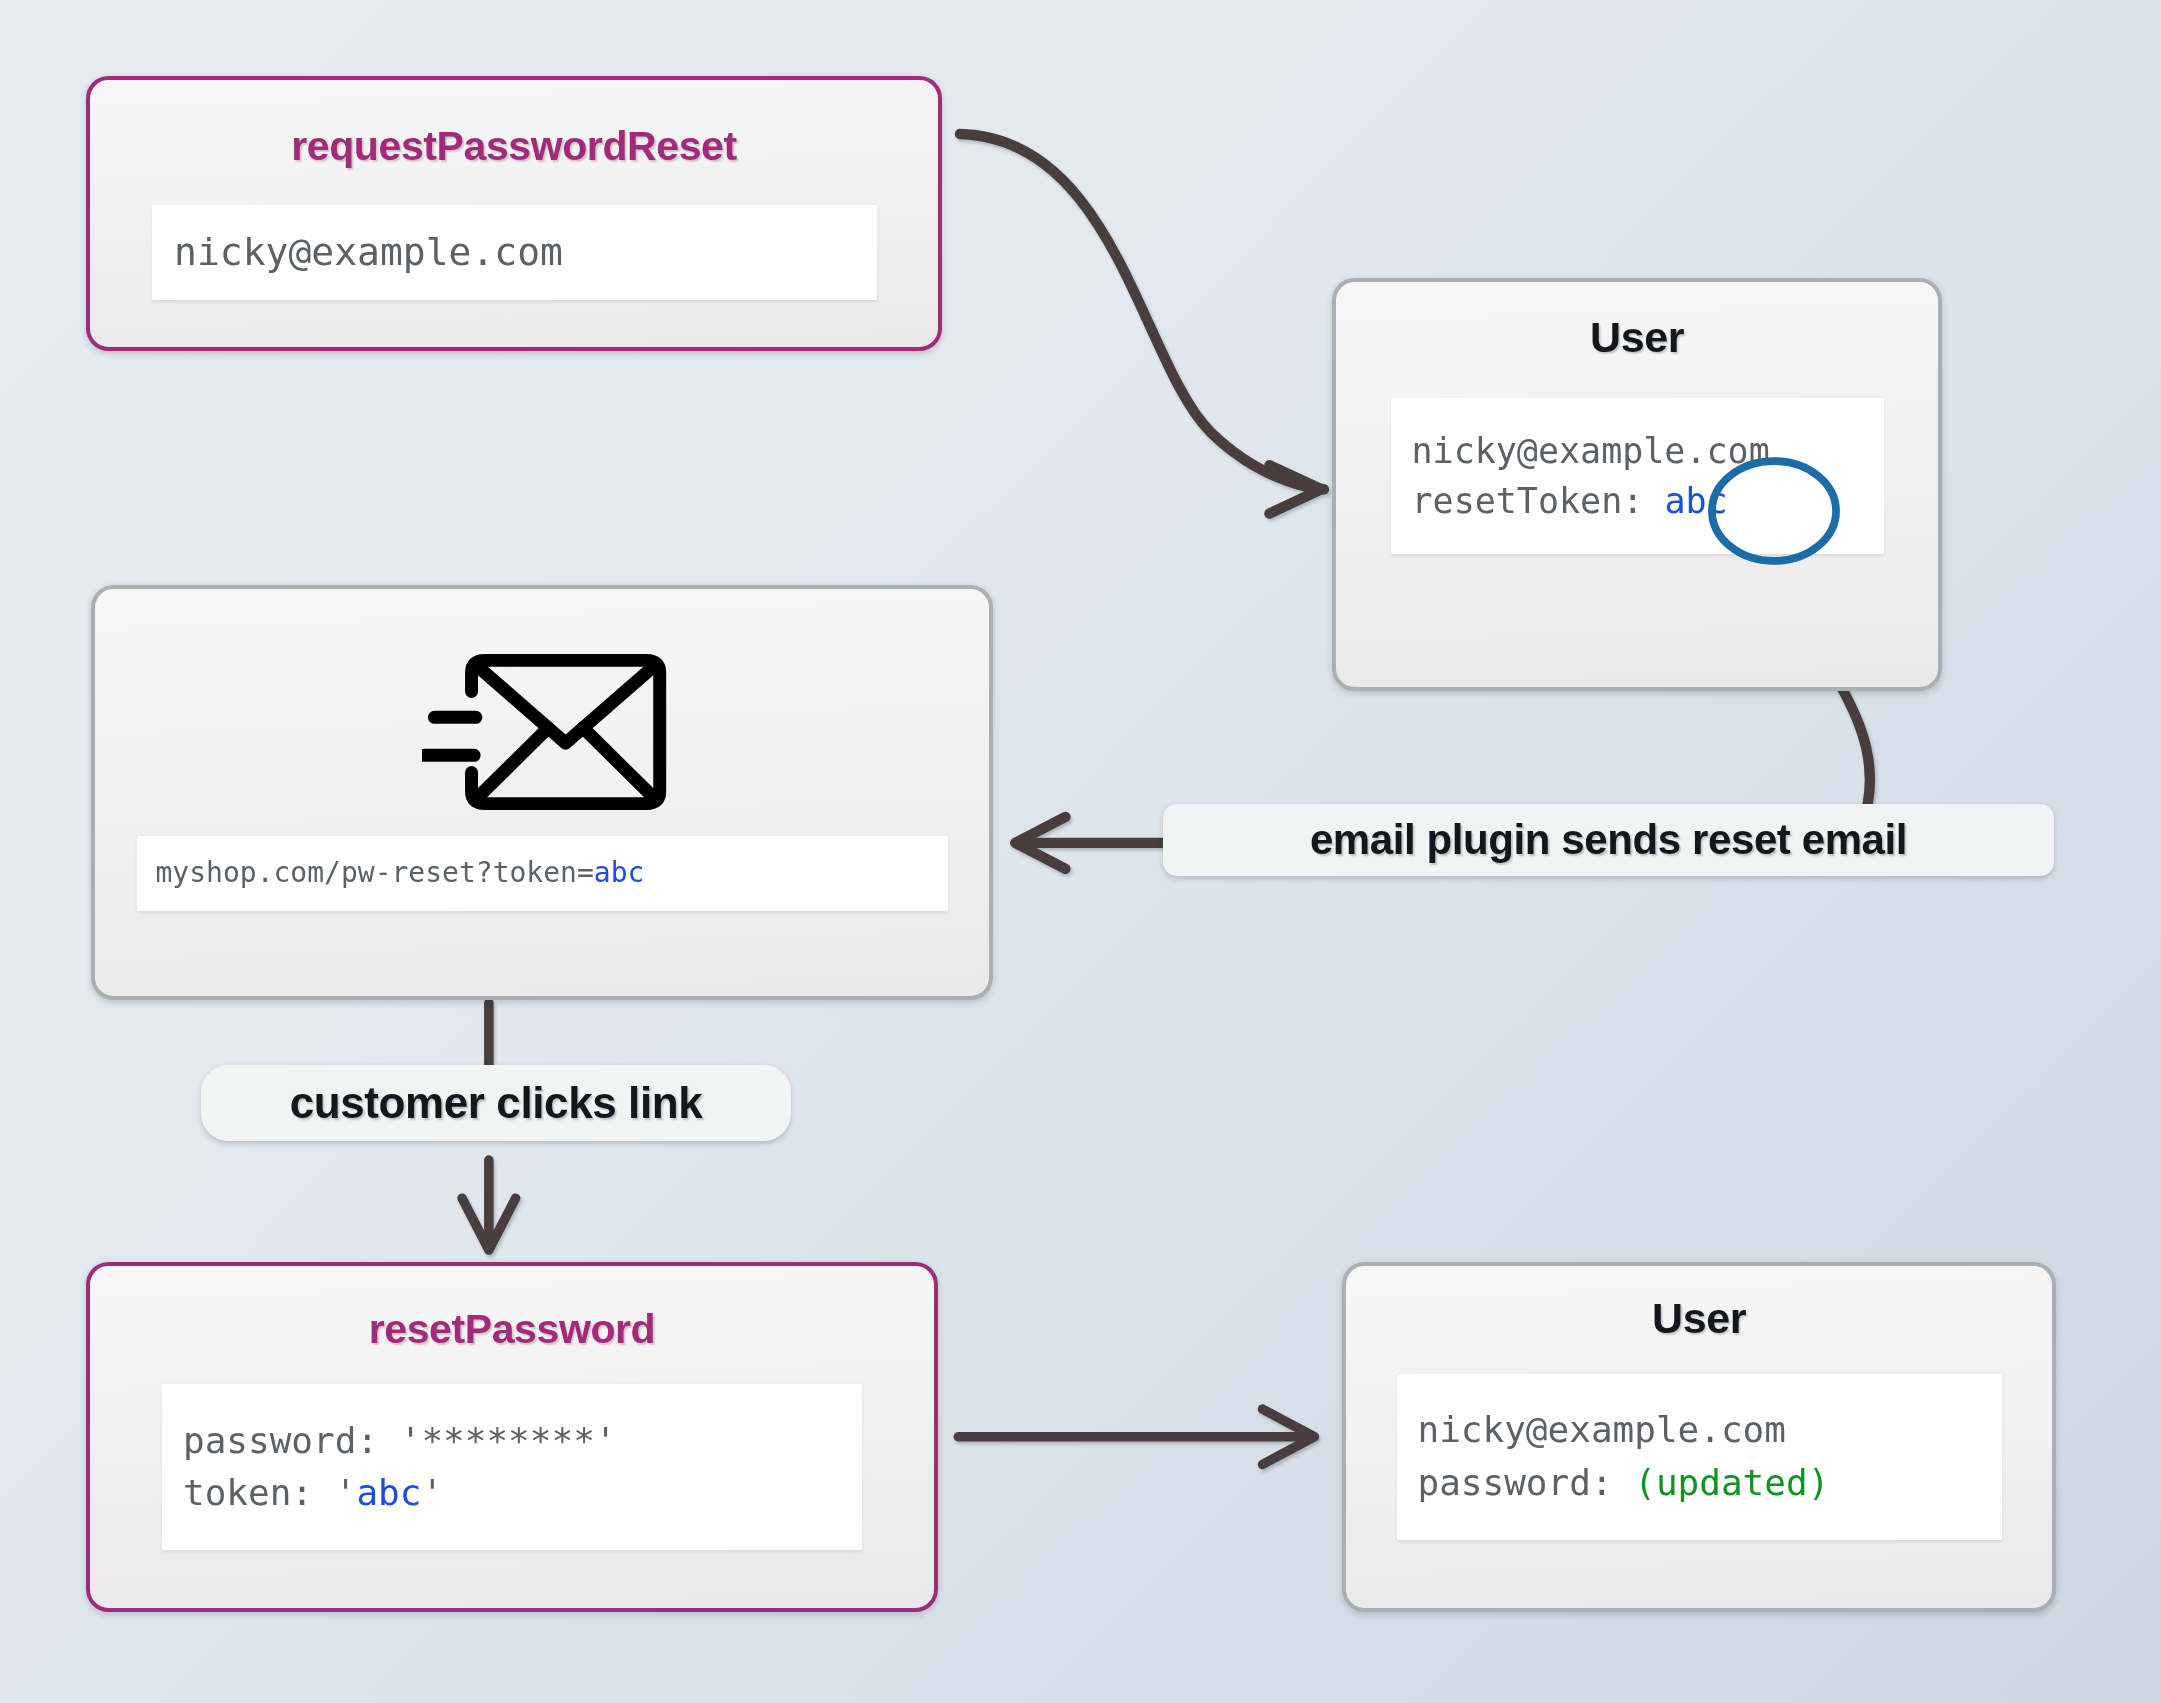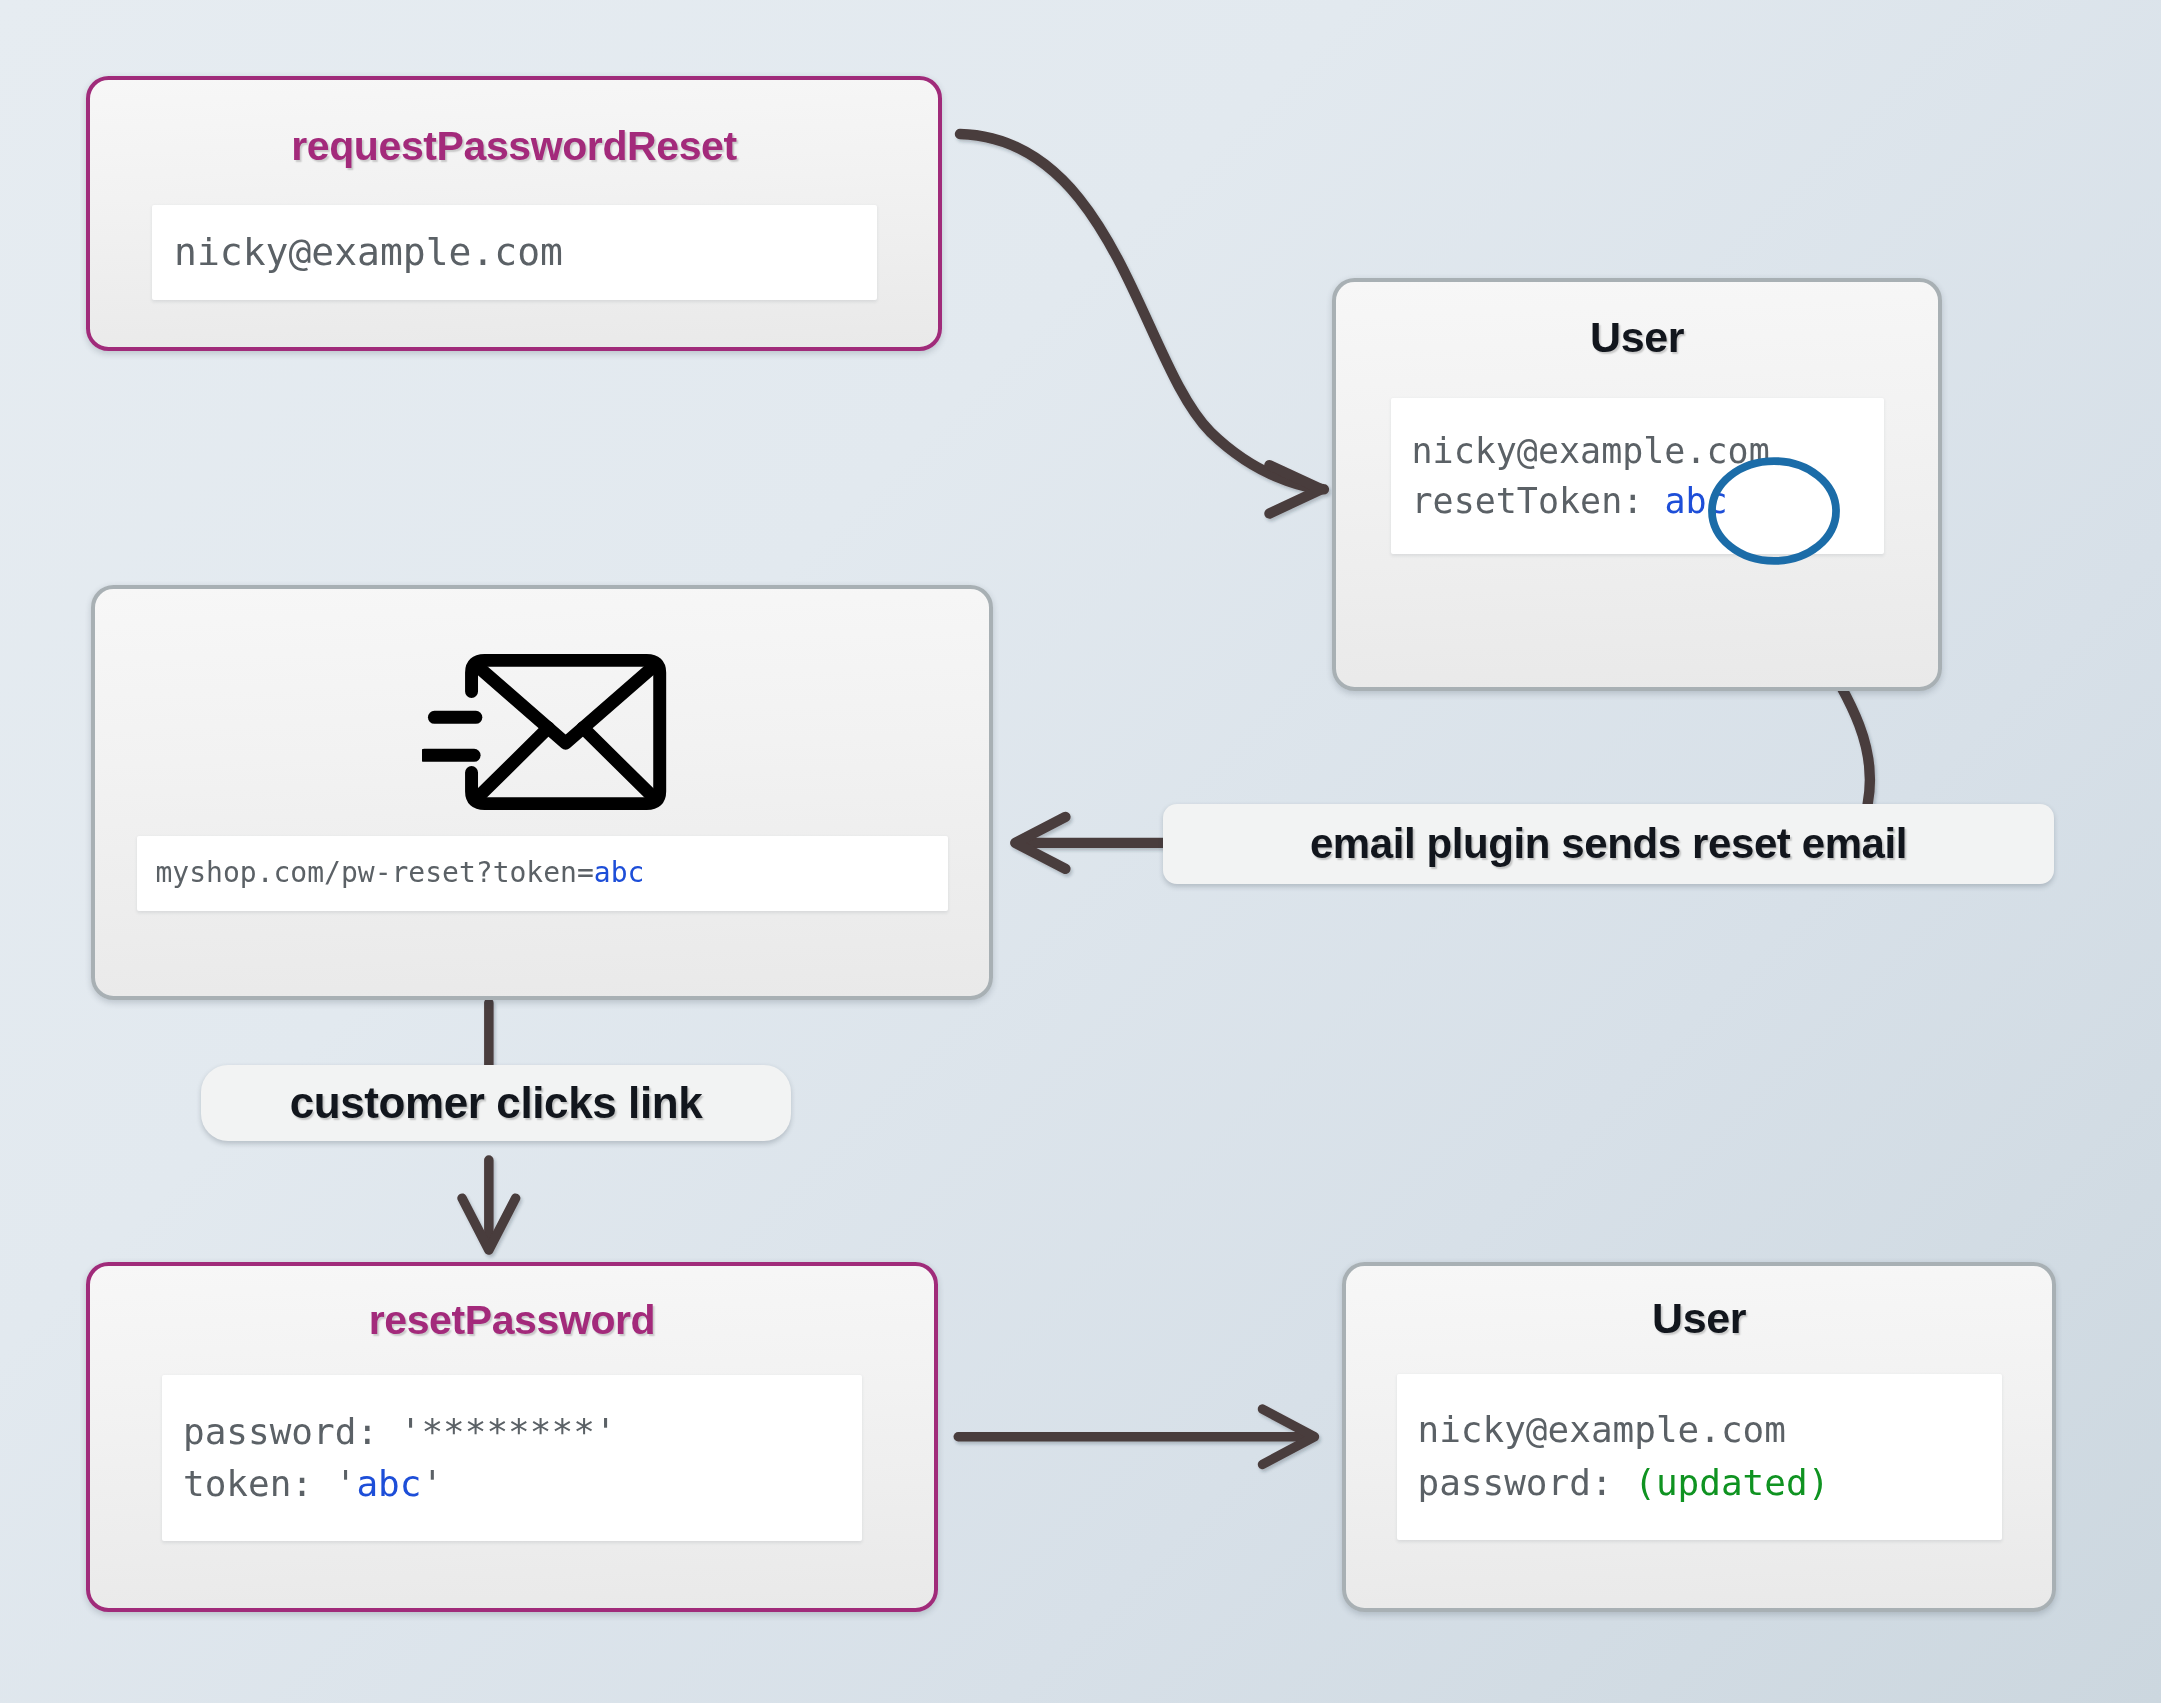--- a/index.html
+++ b/index.html
@@ -155,34 +155,34 @@
 
       <line x1="14" y1="78" x2="62" y2="78" stroke="#000000" stroke-width="15" stroke-linecap="round"></line>
       <line x1="2" y1="122" x2="60" y2="122" stroke="#000000" stroke-width="15" stroke-linecap="round"></line>
     </svg>
 
     <div class="field" style="width:811px; height:75px; margin-top:247px; padding:0 19px; font-size:28px;">
       <div class="row"><span>myshop.com/pw-reset?token=</span><span class="tok-blue">abc</span></div>
     </div>
   </div>
 
-  <div class="node accent" style="left:86px; top:1262px; width:852px; height:350px; padding-top:19px;">
+  <div class="node accent" style="left:86px; top:1262px; width:852px; height:350px; padding-top:28px;">
     <div class="node-title accent" style="font-size:41px; margin-top:12px;">resetPassword</div>
     <div class="field" style="width:700px; height:166px; margin-top:31px; padding:0 21px; font-size:36px;">
       <div class="row"><span>password: </span><span>'********'</span></div>
       <div class="row"><span>token: </span><span>'</span><span class="tok-blue">abc</span><span>'</span></div>
     </div>
   </div>
 
   <div class="node neutral" style="left:1342px; top:1262px; width:714px; height:350px; padding-top:15.6px;">
     <div class="node-title neutral" style="font-size:43px; margin-top:12px;">User</div>
     <div class="field" style="width:605px; height:166px; margin-top:31px; padding:0 21px; font-size:36px;">
       <div class="row">nicky@example.com</div>
       <div class="row"><span>password: </span><span class="tok-green">(updated)</span></div>
     </div>
   </div>
 
-  <div class="edge-label" style="left:1163px; top:804px; width:891px; height:80px; font-size:42px;">email plugin sends reset email</div>
+  <div class="edge-label" style="left:1163px; top:804px; width:891px; height:72px; font-size:42px;">email plugin sends reset email</div>
 
   <div class="edge-label" style="left:201px; top:1065px; width:590px; height:76px; font-size:44px;border-radius:27px;">customer clicks link</div>
 
 </div>
 
 
 </body></html>

